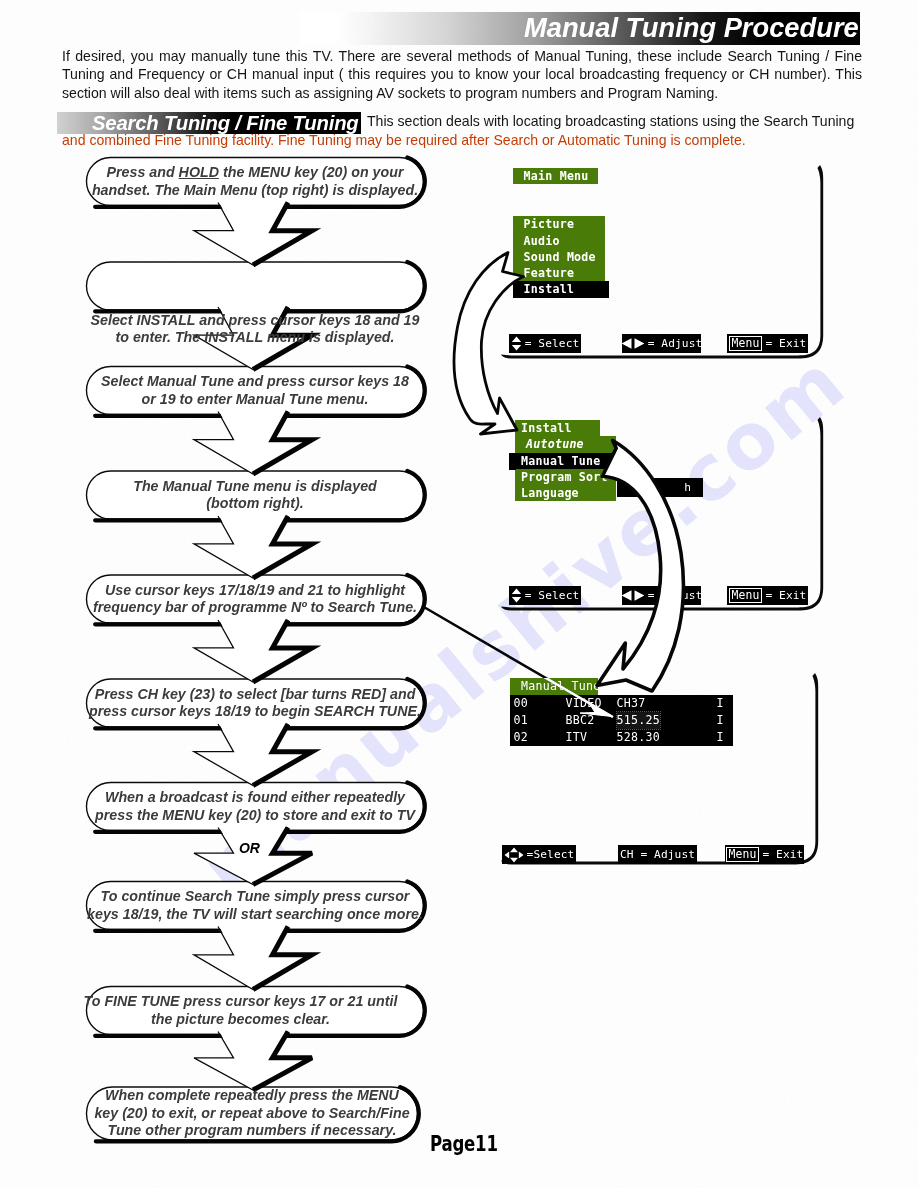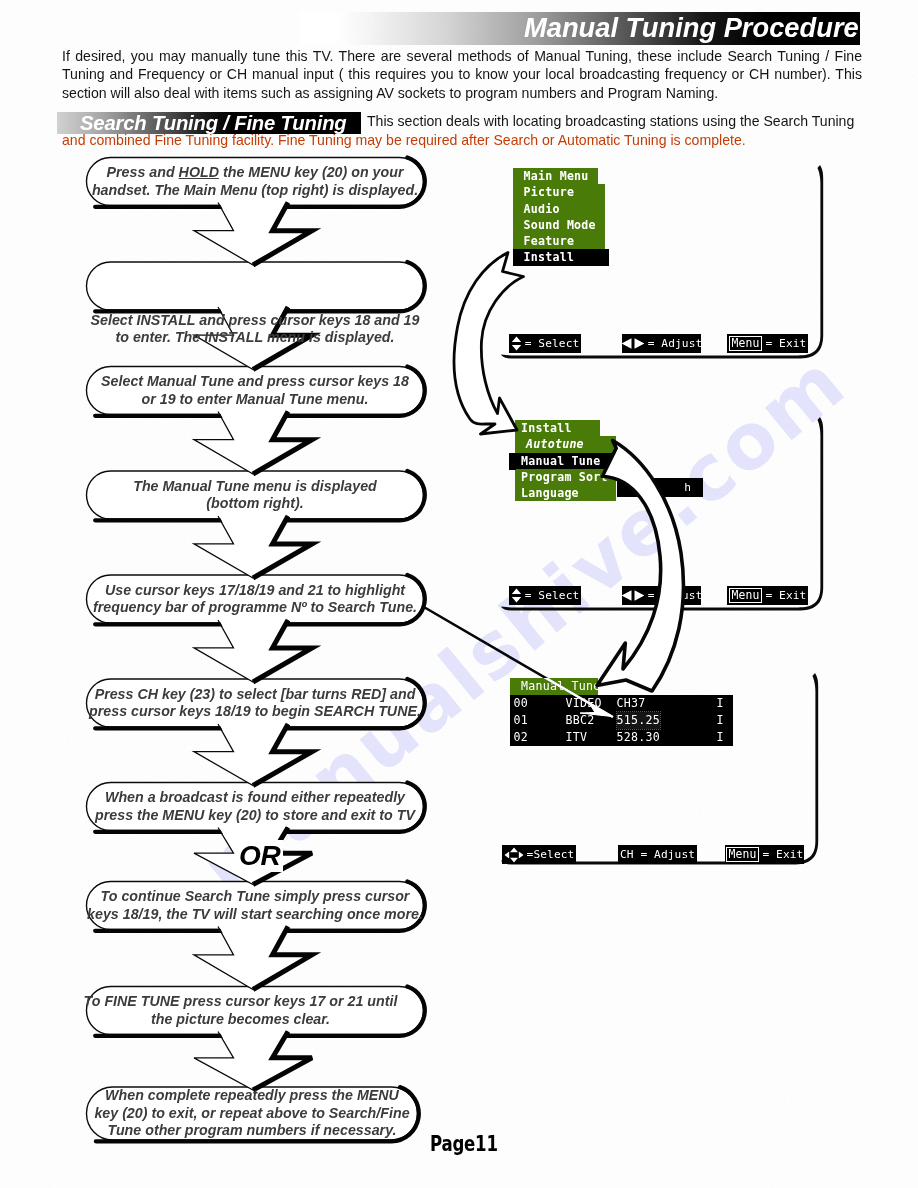--- a/index.html
+++ b/index.html
@@ -15,21 +15,21 @@
      font-size:27px;letter-spacing:0px;white-space:nowrap;
      transform-origin:left top;transform:scaleX(1.011);}
 
   
   #intro{position:absolute;left:62px;top:47px;width:800px;font-size:14.1px;line-height:18.4px;
      color:#1a1a1a;text-align:justify;}
 
   
   #section-banner{position:absolute;left:57px;top:112px;width:304px;height:22px;
      background:linear-gradient(to right,#cfcfcf 0%,#a8a8a8 14%,#6a6a6a 30%,#222 48%,#000 60%,#000 100%);}
-  #section-banner-label{position:absolute;left:80px;top:112px;height:22px;line-height:22px;
+  #section-banner-label{position:absolute;left:92px;top:112px;height:22px;line-height:22px;
      color:#fff;font-weight:bold;font-style:italic;font-size:20.3px;white-space:nowrap;letter-spacing:-0.2px;}
   #section-text{position:absolute;left:367px;top:112px;width:494px;font-size:14.1px;line-height:18.4px;color:#1a1a1a;}
   #section-text2{position:absolute;left:62px;top:130.5px;width:800px;font-size:14.1px;line-height:18.4px;color:#c2410c;}
 
   
   .fbox{position:absolute;border:1.6px solid #111;border-radius:999px;background:#fff;
      display:flex;align-items:center;justify-content:center;box-sizing:border-box;}
   .fbox .ftext{font-weight:bold;font-style:italic;font-size:14.25px;line-height:17.4px;text-align:center;color:#404040;}
 
   svg.layer{position:absolute;left:0;top:0;width:918px;height:1188px;pointer-events:none;}
@@ -49,21 +49,21 @@
   .osd-trow .c-name{position:absolute;left:56px;}
   .osd-trow .c-freq{position:absolute;left:107px;}
   .osd-trow .c-freq.sel{background:#1b1b1b;outline:1px dotted #5a5a5a;}
   .osd-trow .c-bar{position:absolute;left:207px;}
 
   #watermark{position:absolute;left:185px;top:845px;font-size:77px;font-weight:bold;
       color:#dfe0f6;letter-spacing:3px;white-space:nowrap;
       transform-origin:0 0;transform:rotate(-39.3deg);z-index:0;
       font-family:"DejaVu Sans",sans-serif;}
   #grain{position:absolute;left:0;top:0;pointer-events:none;z-index:20;mix-blend-mode:multiply;}
-  #or-label{position:absolute;left:237px;top:840px;font-size:28px;font-weight:bold;font-style:italic;
+  #or-label{position:absolute;left:237px;top:840px;font-size:14px;font-weight:bold;font-style:italic;
       color:#000;letter-spacing:-0.2px;z-index:5;background:#fff;padding:0 2px;}
   #page-number{position:absolute;left:430px;top:1132px;font-size:21px;font-weight:bold;
       font-family:"DejaVu Sans",sans-serif;letter-spacing:-0.3px;color:#000;
       transform-origin:left top;transform:scaleX(0.79);}
 </style>
 </head>
 <body>
 
 <div class="page">
 
@@ -236,21 +236,21 @@
         <div class="ftext">
           <div>When complete repeatedly press the MENU</div>
           <div>key (20) to exit, or repeat above to Search/Fine</div>
           <div>Tune other program numbers if necessary.</div>
         </div>
       </div>
     </div>
   <div id="osd-root">
       <div class="osd-menu" style="left: 512.5px; top: 168px;">
         <div class="osd-row" style="width: 85px;"><span>Main Menu</span></div>
-        <div class="osd-row" style="width: 92px;"><span>Picture</span></div>
+        <div class="osd-row" style="width: 92px; margin-top: 32px;"><span>Picture</span></div>
         <div class="osd-row" style="width: 92px;"><span>Audio</span></div>
         <div class="osd-row" style="width: 92px;"><span>Sound Mode</span></div>
         <div class="osd-row" style="width: 92px;"><span>Feature</span></div>
         <div class="osd-row hl" style="width: 96px;"><span>Install</span></div>
       </div>
       <div class="osd osd-chip" style="left: 509px; top: 333.5px; width: 72px;">
         <span class="ic">
           <svg width="11" height="15" viewBox="0 0 11 15">
             <polygon points="5.5,0.5 10.2,6.0 0.8,6.0" fill="#fff"></polygon>
             <polygon points="5.5,14.5 10.2,9.0 0.8,9.0" fill="#fff"></polygon>

